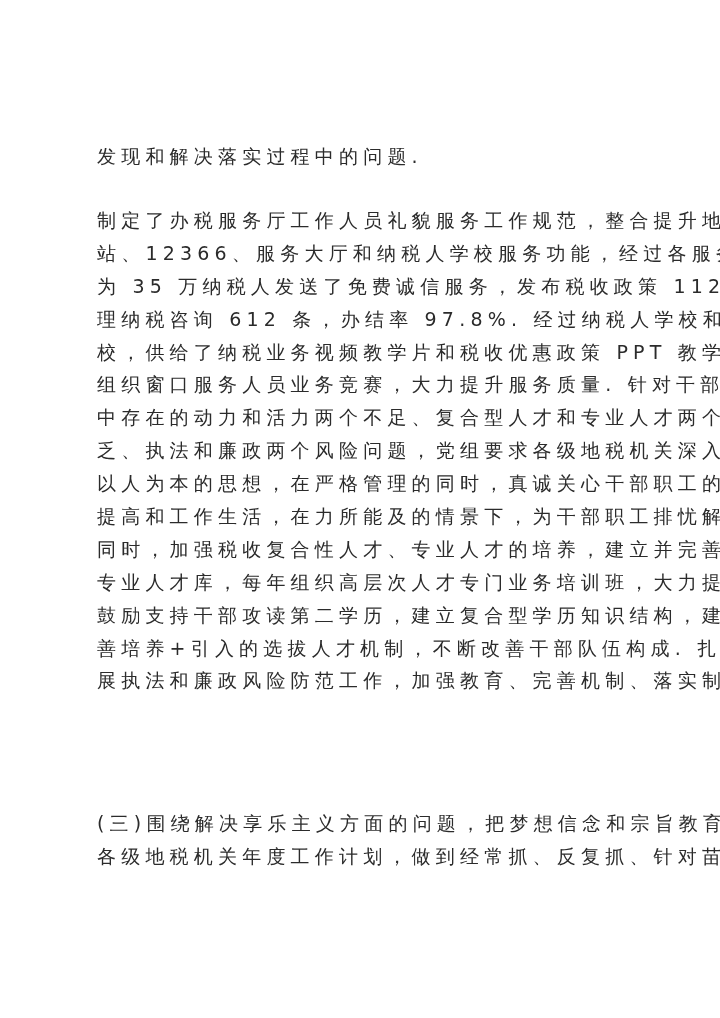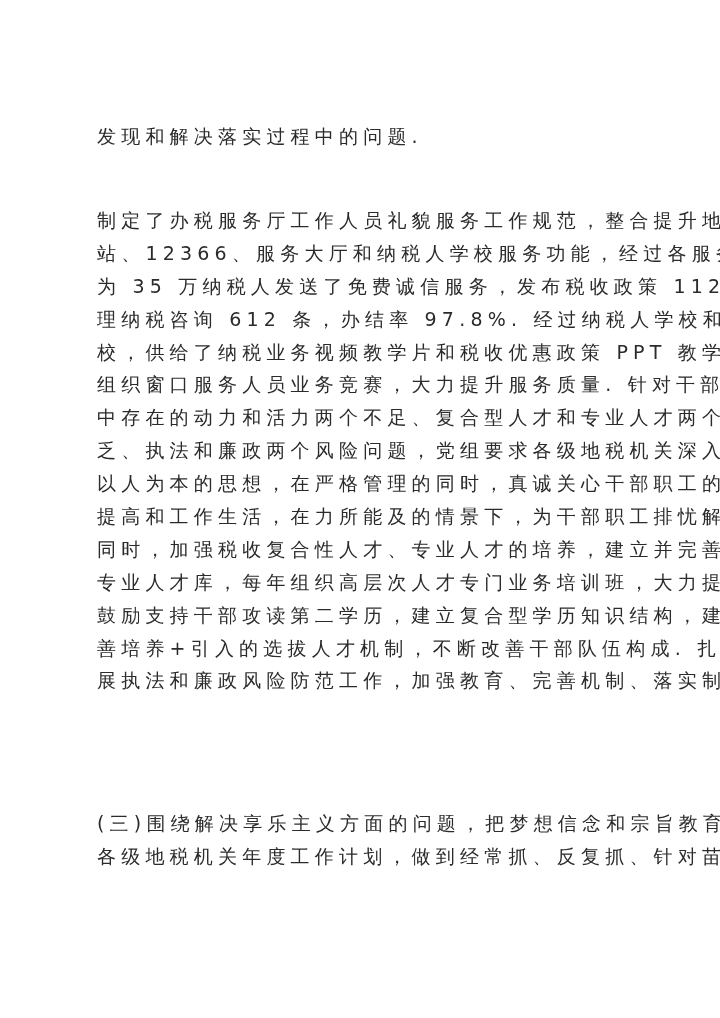--- a/index.html
+++ b/index.html
@@ -30,21 +30,21 @@
       font-family: "DejaVu Sans", "Liberation Sans", sans-serif;
       font-size: 19px;
       line-height: 32.9px;
       letter-spacing: 5.2px;
     }
     .line {
       display: block;
       white-space: nowrap;
       height: 32.9px;
     }
-    #p1 { top: 120px; }
+    #p1 { top: 140px; }
     #p2 { top: 204px; }
     #p3 { top: 807px; }
   </style>
 </head>
 <body>
 
 <div class="page">
 
   <p class="para" id="p1">
     <span class="line">发现和解决落实过程中的问题.</span>

